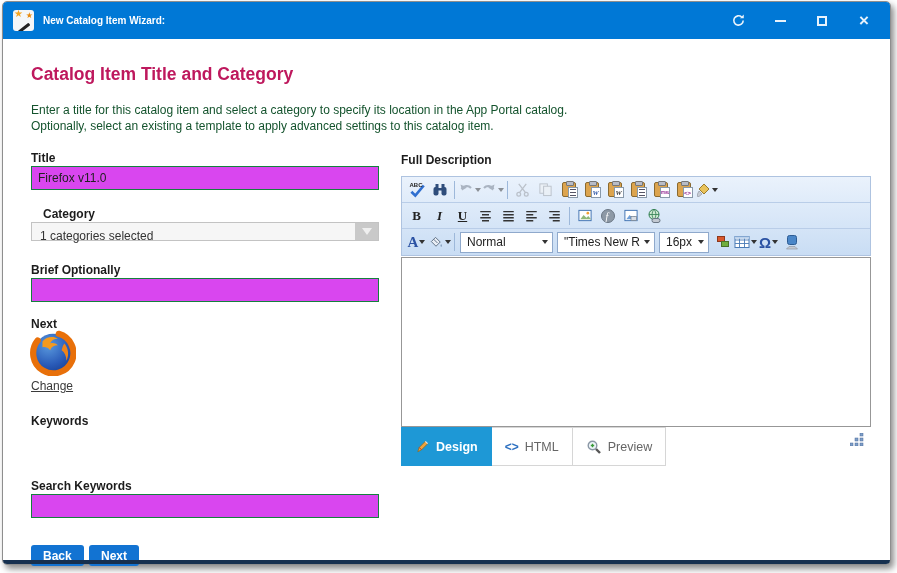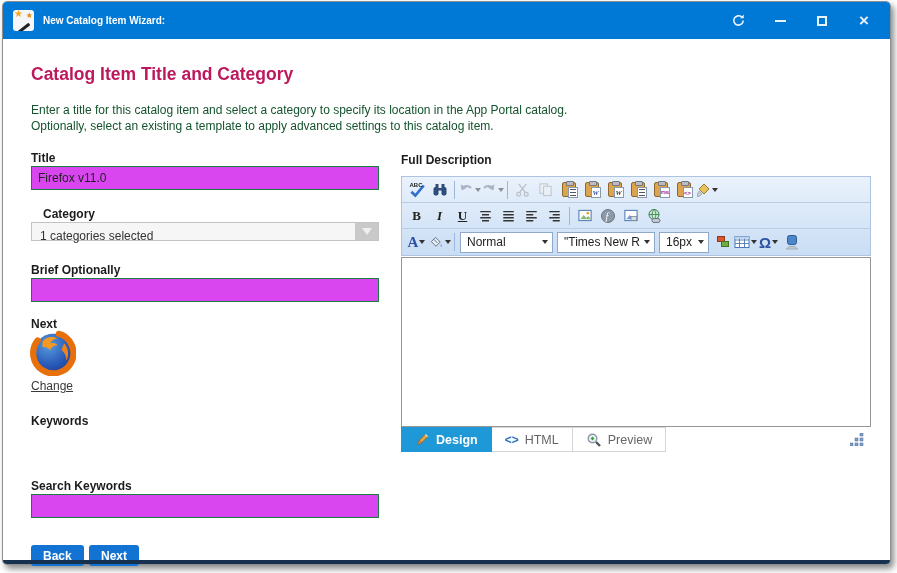--- a/index.html
+++ b/index.html
@@ -71,21 +71,21 @@
   .pg .lines { width:6px; height:7px; background:repeating-linear-gradient(#556 0 1px,#fff 1px 3px); }
   .eselect { height:21px; background:#fff; border:1px solid #8fa9cc; display:flex; align-items:center;
              justify-content:space-between; padding:0 4px 0 6px; font-size:12px; color:#222; margin:0 2px; cursor:pointer; gap:4px; white-space:nowrap; }
   .blocks { position:relative; width:16px; height:14px; }
   .blocks i { position:absolute; width:8px; height:6px; border:1px solid rgba(0,0,0,.35); }
   .blocks .rb { left:2px; top:1px; background:#d9572b; }
   .blocks .gb { left:6px; top:6px; background:#6fae3e; }
 
   .editorarea { position:absolute; left:398px; top:255px; width:470px; height:170px; background:#fff; border:1px solid #979797; }
 
-  .tabs { position:absolute; left:398px; top:425px; height:25px; display:flex; font-size:12.5px; }
+  .tabs { position:absolute; left:398px; top:425px; height:39px; display:flex; font-size:12.5px; }
   .tab { display:flex; align-items:center; gap:6px; padding:0 13px; border:1px solid #d6d6d6; background:#fff; color:#666; cursor:pointer; }
   .tab + .tab { border-left:none; }
   .tab.active { background:#1e98d6; border-color:#1e98d6; color:#fff; font-weight:bold; }
   .grip { position:absolute; left:847px; top:431px; cursor:nwse-resize; }
 </style>
 </head>
 <body>
 
 <div class="window">
 

